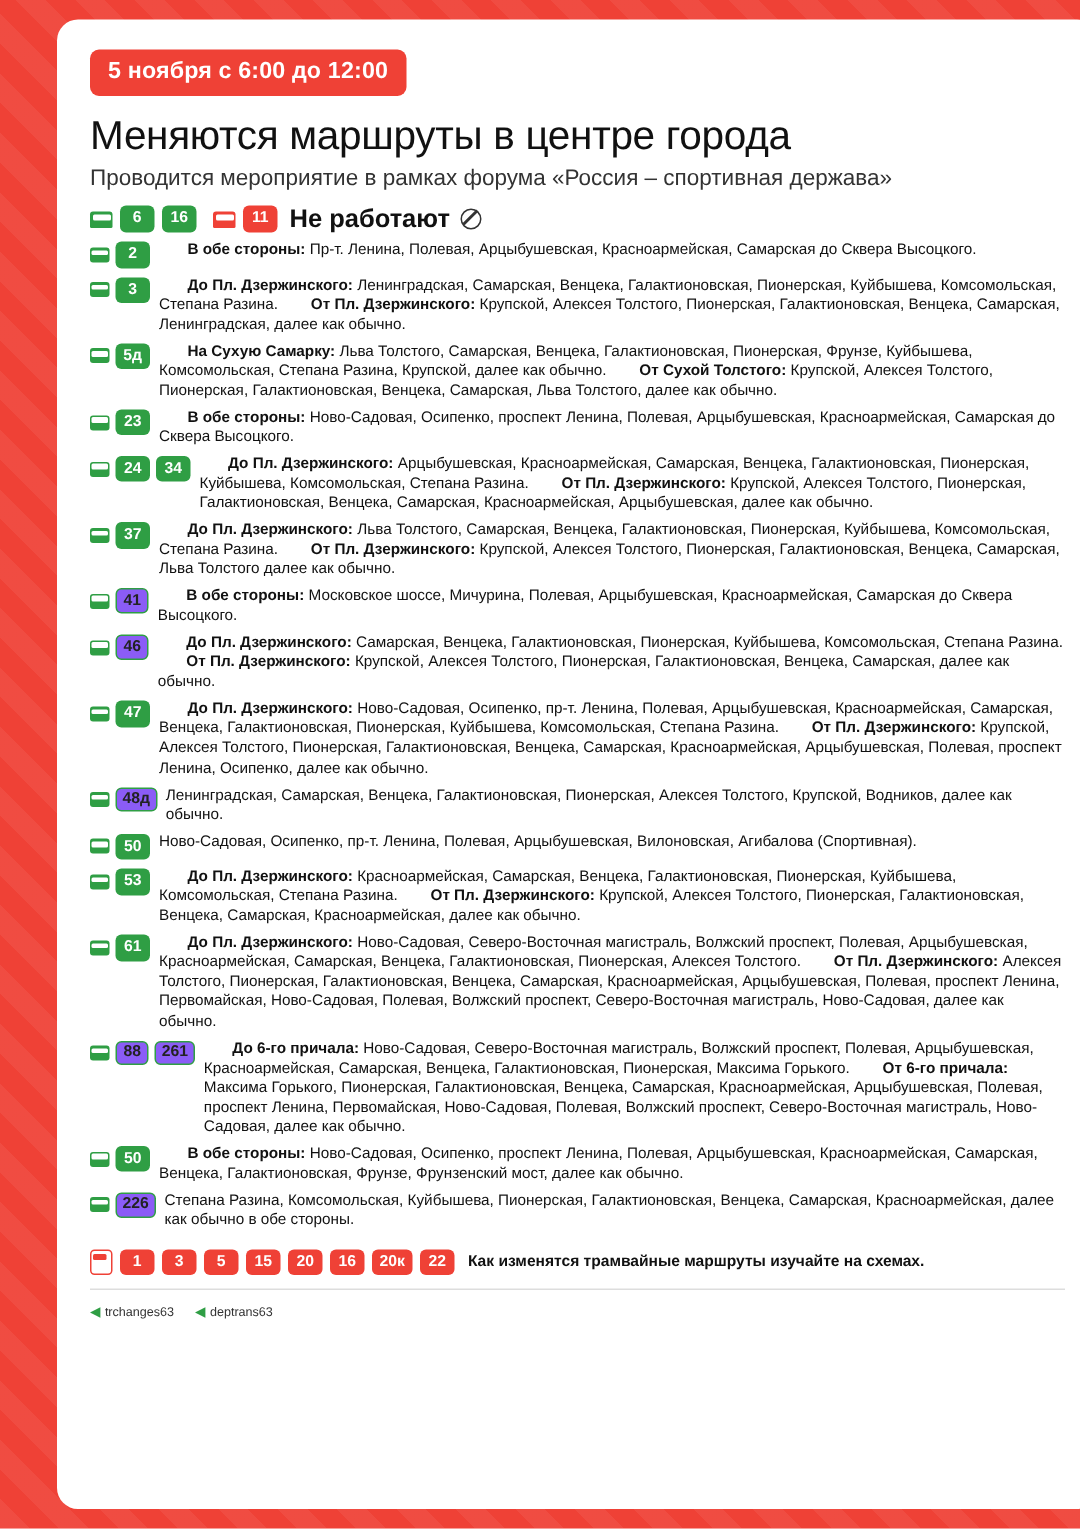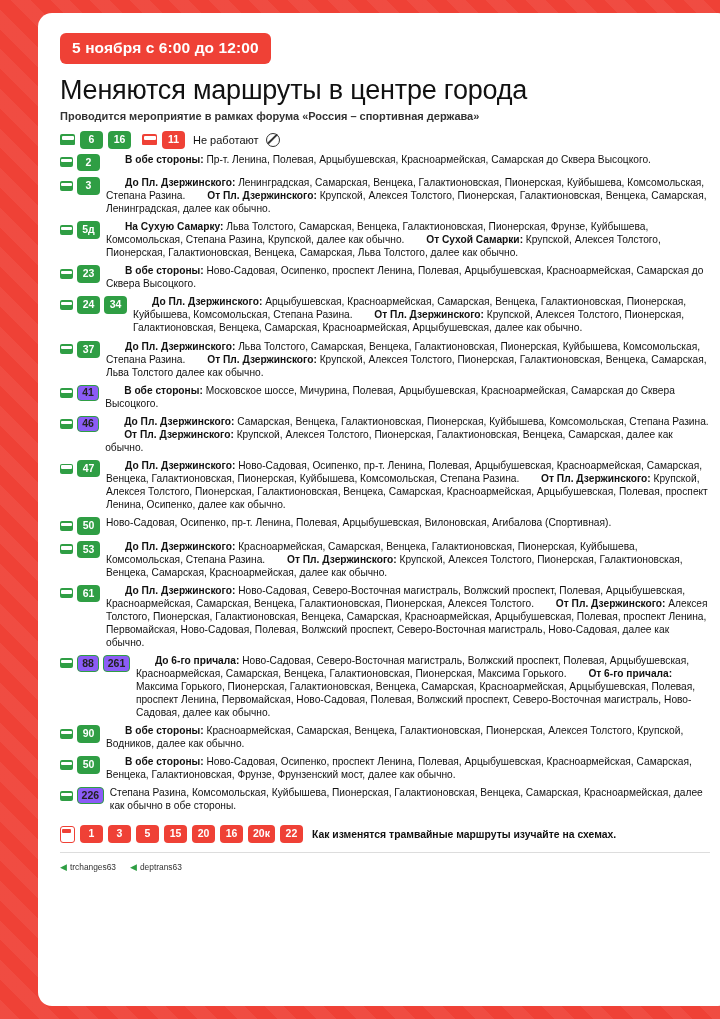--- a/index.html
+++ b/index.html
@@ -49,24 +49,24 @@
     letter-spacing: 0.1px;
   }
   h1.title {
     font-size: 27px;
     font-weight: normal;
     color: #111;
     margin: 11px 0 0 0;
     letter-spacing: -0.2px;
   }
   .subtitle {
-    font-size: 11px;
+    font-size: 15px;
     color: #333;
     margin-top: 4px;
-    font-weight: bold;
+    font-weight: normal;
   }
   .notwork-row {
     display: flex;
     align-items: center;
     gap: 5px;
     margin-top: 9px;
     margin-bottom: 4px;
   }
   .icon-bus {
     width: 15px;
@@ -120,22 +120,22 @@
     background: #8b5cf6;
     color: #222;
     border: 1.4px solid #2f9e44;
     padding: 1.6px 3.6px 2.6px 3.6px;
   }
   .num.red {
     background: #ef4136;
     color: #fff;
   }
   .notwork-label {
-    font-size: 11px;
-    font-weight: normal;
+    font-size: 17px;
+    font-weight: bold;
     color: #111;
     margin-left: 3px;
   }
   .ban-icon {
     width: 12px;
     height: 12px;
     border: 1.6px solid #333;
     border-radius: 50%;
     position: relative;
     display: inline-block;
@@ -284,21 +284,21 @@
           <span class="route-icon green"></span>
           <span class="num green">3</span>
         </div>
         <div class="route-text"><b>До Пл. Дзержинского:</b> Ленинградская, Самарская, Венцека, Галактионовская, Пионерская, Куйбышева, Комсомольская, Степана Разина. <b>От Пл. Дзержинского:</b> Крупской, Алексея Толстого, Пионерская, Галактионовская, Венцека, Самарская, Ленинградская, далее как обычно.</div>
       </div>
       <div class="route">
         <div class="route-badges">
           <span class="route-icon green"></span>
           <span class="num green">5д</span>
         </div>
-        <div class="route-text"><b>На Сухую Самарку:</b> Льва Толстого, Самарская, Венцека, Галактионовская, Пионерская, Фрунзе, Куйбышева, Комсомольская, Степана Разина, Крупской, далее как обычно. <b>От Сухой Самарки:</b> Крупской, Алексея Толстого, Пионерская, Галактионовская, Венцека, Самарская, Льва Толстого, далее как обычно.</div>
+        <div class="route-text"><b>На Сухую Самарку:</b> Льва Толстого, Самарская, Венцека, Галактионовская, Пионерская, Фрунзе, Куйбышева, Комсомольская, Степана Разина, Крупской, далее как обычно. <b>От Сухой Толстого:</b> Крупской, Алексея Толстого, Пионерская, Галактионовская, Венцека, Самарская, Льва Толстого, далее как обычно.</div>
       </div>
       <div class="route">
         <div class="route-badges">
           <span class="route-icon green"></span>
           <span class="num green">23</span>
         </div>
         <div class="route-text"><b>В обе стороны:</b> Ново-Садовая, Осипенко, проспект Ленина, Полевая, Арцыбушевская, Красноармейская, Самарская до Сквера Высоцкого.</div>
       </div>
       <div class="route">
         <div class="route-badges">
@@ -332,20 +332,27 @@
       <div class="route">
         <div class="route-badges">
           <span class="route-icon green"></span>
           <span class="num green">47</span>
         </div>
         <div class="route-text"><b>До Пл. Дзержинского:</b> Ново-Садовая, Осипенко, пр-т. Ленина, Полевая, Арцыбушевская, Красноармейская, Самарская, Венцека, Галактионовская, Пионерская, Куйбышева, Комсомольская, Степана Разина. <b>От Пл. Дзержинского:</b> Крупской, Алексея Толстого, Пионерская, Галактионовская, Венцека, Самарская, Красноармейская, Арцыбушевская, Полевая, проспект Ленина, Осипенко, далее как обычно.</div>
       </div>
       <div class="route">
         <div class="route-badges">
           <span class="route-icon green"></span>
+          <span class="num green-out">48д</span>
+        </div>
+        <div class="route-text">Ленинградская, Самарская, Венцека, Галактионовская, Пионерская, Алексея Толстого, Крупской, Водников, далее как обычно.</div>
+      </div>
+      <div class="route">
+        <div class="route-badges">
+          <span class="route-icon green"></span>
           <span class="num green">50</span>
         </div>
         <div class="route-text">Ново-Садовая, Осипенко, пр-т. Ленина, Полевая, Арцыбушевская, Вилоновская, Агибалова (Спортивная).</div>
       </div>
       <div class="route">
         <div class="route-badges">
           <span class="route-icon green"></span>
           <span class="num green">53</span>
         </div>
         <div class="route-text"><b>До Пл. Дзержинского:</b> Красноармейская, Самарская, Венцека, Галактионовская, Пионерская, Куйбышева, Комсомольская, Степана Разина. <b>От Пл. Дзержинского:</b> Крупской, Алексея Толстого, Пионерская, Галактионовская, Венцека, Самарская, Красноармейская, далее как обычно.</div>
@@ -357,27 +364,20 @@
         </div>
         <div class="route-text"><b>До Пл. Дзержинского:</b> Ново-Садовая, Северо-Восточная магистраль, Волжский проспект, Полевая, Арцыбушевская, Красноармейская, Самарская, Венцека, Галактионовская, Пионерская, Алексея Толстого. <b>От Пл. Дзержинского:</b> Алексея Толстого, Пионерская, Галактионовская, Венцека, Самарская, Красноармейская, Арцыбушевская, Полевая, проспект Ленина, Первомайская, Ново-Садовая, Полевая, Волжский проспект, Северо-Восточная магистраль, Ново-Садовая, далее как обычно.</div>
       </div>
       <div class="route">
         <div class="route-badges">
           <span class="route-icon green"></span>
           <span class="num green-out">88</span>
           <span class="num green-out">261</span>
         </div>
         <div class="route-text"><b>До 6-го причала:</b> Ново-Садовая, Северо-Восточная магистраль, Волжский проспект, Полевая, Арцыбушевская, Красноармейская, Самарская, Венцека, Галактионовская, Пионерская, Максима Горького. <b>От 6-го причала:</b> Максима Горького, Пионерская, Галактионовская, Венцека, Самарская, Красноармейская, Арцыбушевская, Полевая, проспект Ленина, Первомайская, Ново-Садовая, Полевая, Волжский проспект, Северо-Восточная магистраль, Ново-Садовая, далее как обычно.</div>
-      </div>
-      <div class="route">
-        <div class="route-badges">
-          <span class="route-icon green"></span>
-          <span class="num green">90</span>
-        </div>
-        <div class="route-text"><b>В обе стороны:</b> Красноармейская, Самарская, Венцека, Галактионовская, Пионерская, Алексея Толстого, Крупской, Водников, далее как обычно.</div>
       </div>
       <div class="route">
         <div class="route-badges">
           <span class="route-icon green"></span>
           <span class="num green">50</span>
         </div>
         <div class="route-text"><b>В обе стороны:</b> Ново-Садовая, Осипенко, проспект Ленина, Полевая, Арцыбушевская, Красноармейская, Самарская, Венцека, Галактионовская, Фрунзе, Фрунзенский мост, далее как обычно.</div>
       </div>
       <div class="route">
         <div class="route-badges">

